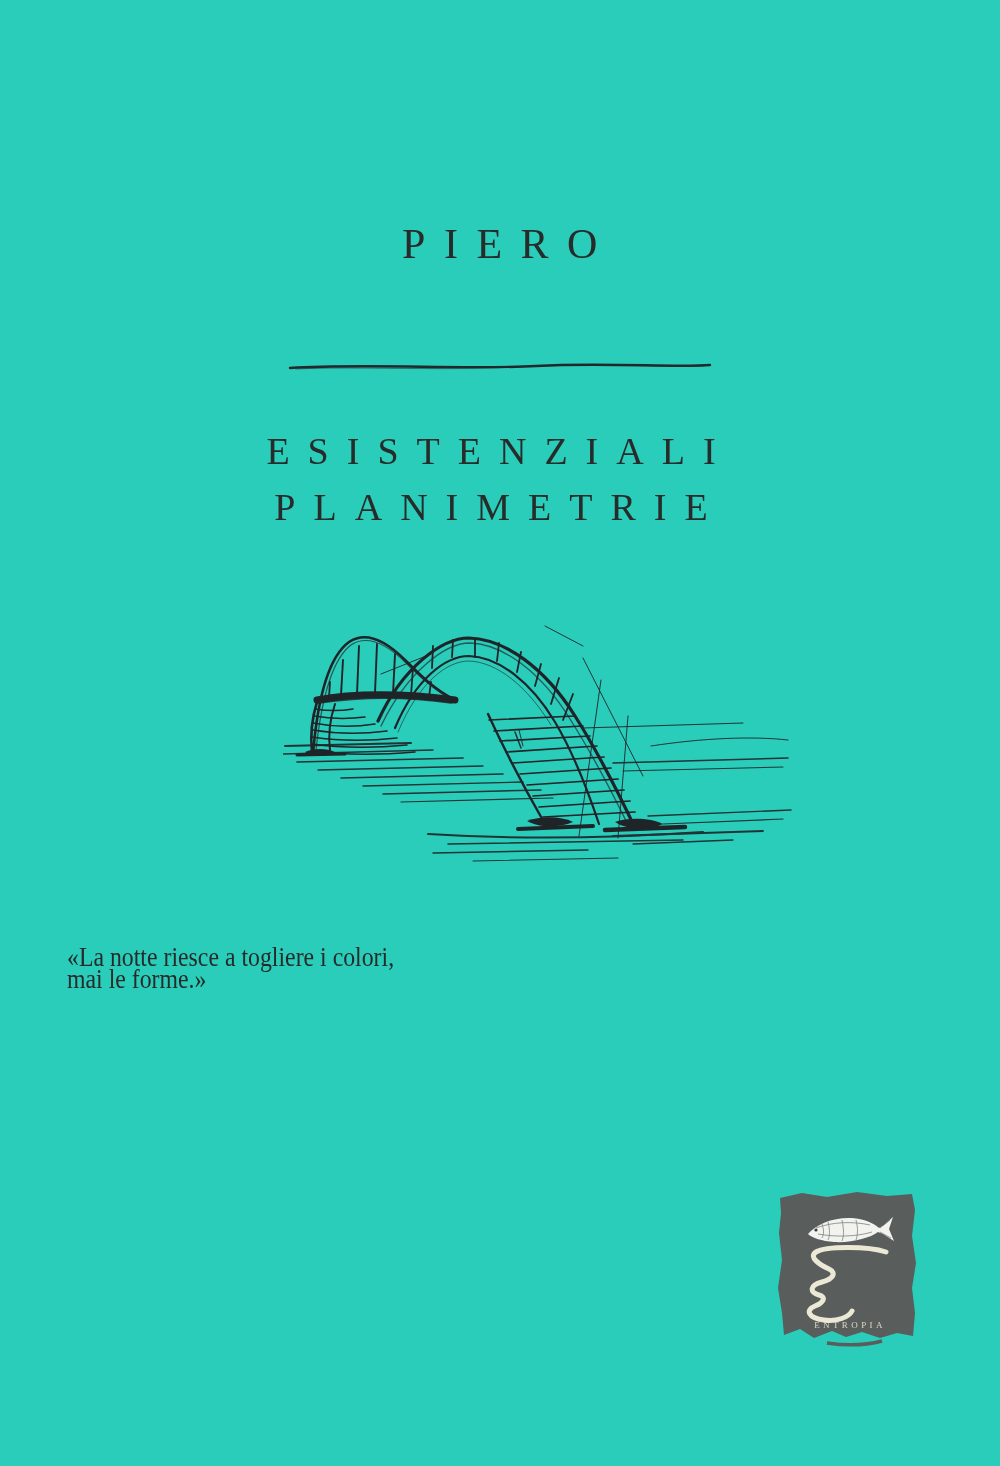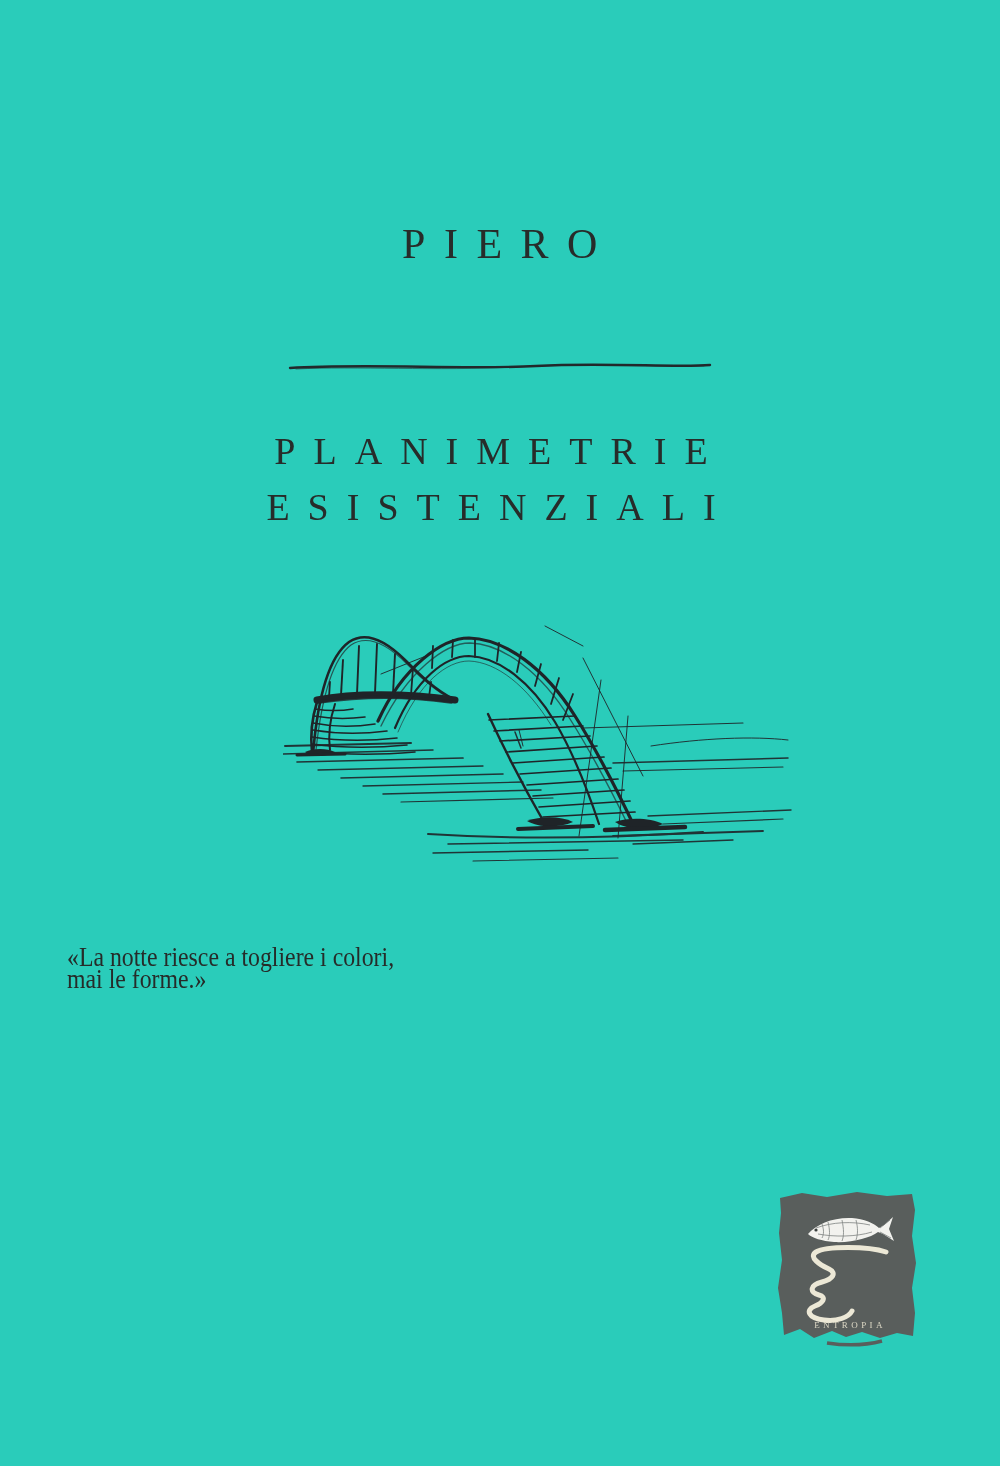--- a/index.html
+++ b/index.html
@@ -52,22 +52,22 @@
   </div>
 
   <svg class="divider" width="428" height="20" viewBox="0 0 428 20">
     <g stroke="#23282b" fill="none" stroke-linecap="round">
       <path d="M 4,12 C 80,7 180,14 250,10 C 320,6 390,12 424,9" stroke-width="2.4"></path>
       <path d="M 10,13 C 70,10 150,15 230,11 C 300,7 370,11 418,10" stroke-width="1" opacity="0.55"></path>
     </g>
   </svg>
 
   <div class="book-title">
+    <div>ESISTENZIALI</div>
     <div>PLANIMETRIE</div>
-    <div>ESISTENZIALI</div>
   </div>
 
   <svg class="sketch" width="512" height="256" viewBox="0 0 512 256">
     <g stroke="#1f2428" fill="none" stroke-linecap="round">
 
       <g opacity="0.9">
         <path d="M 2,130 L 128,127" stroke-width="2"></path>
         <path d="M 0,138 L 150,134" stroke-width="1.5"></path>
         <path d="M 14,146 L 180,142" stroke-width="1.7"></path>
         <path d="M 35,154 L 200,150" stroke-width="1.3"></path>

